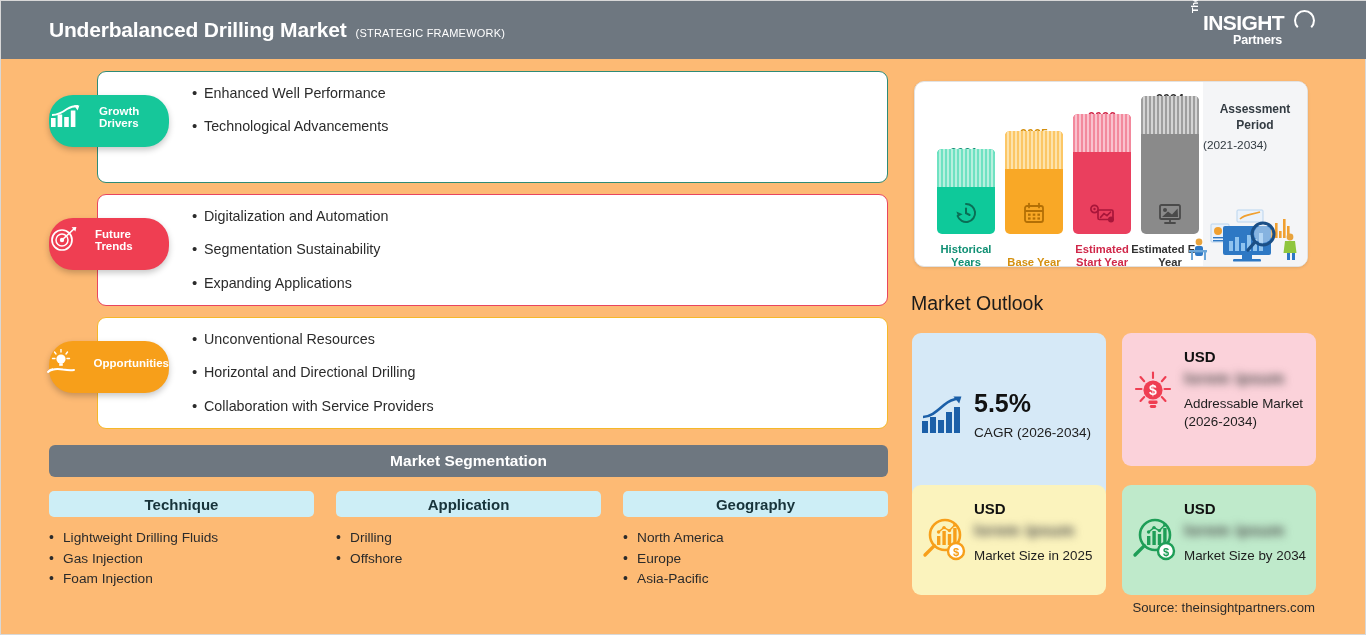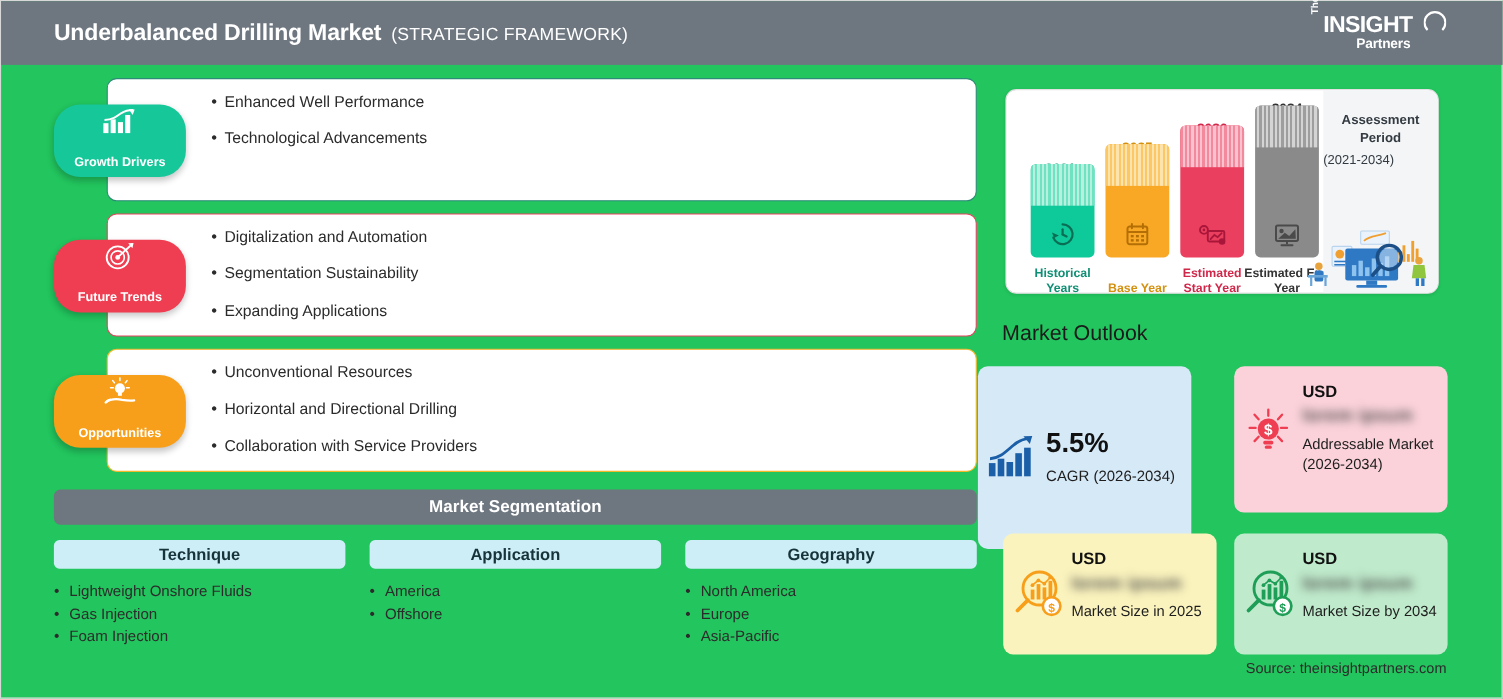--- a/index.html
+++ b/index.html
@@ -4,36 +4,36 @@
 <style>
   * { box-sizing: border-box; margin: 0; padding: 0; }
   html, body {
     width: 1366px; height: 635px;
     font-family: "Liberation Sans", sans-serif;
     background: #ffffff;
     overflow: hidden;
   }
   #page {
     position: relative; width: 1366px; height: 635px;
-    background: #22c55e;
+    background: #fdba74;
     border: 1px solid #d8d8d8;
   }
 
   
   .header {
     position: absolute; left: 0; top: 0; width: 1366px; height: 58px;
     background: #6e7780;
     display: flex; align-items: center;
   }
   .header-title-wrap { display: flex; align-items: baseline; margin-left: 48px; }
   .header-title {
     color: #ffffff; font-size: 21px; font-weight: bold; letter-spacing: -0.2px;
   }
   .header-sub {
-    color: #ffffff; font-size: 16px; font-weight: normal; margin-left: 9px;
+    color: #ffffff; font-size: 11px; font-weight: normal; margin-left: 9px;
     letter-spacing: 0.2px;
   }
   .logo {
     position: absolute; right: 52px; top: 8px;
     width: 125px; height: 44px;
   }
   .logo-the {
     position: absolute; left: 0; top: 4px;
     color: #fff; font-size: 9px; font-weight: bold;
     transform: rotate(-90deg); transform-origin: left top;
@@ -59,25 +59,25 @@
 
   .pillar { position: absolute; left: 0; width: 905px; }
   .pillar-box {
     position: absolute; left: 96px; top: 0; width: 791px;
     border: 1.3px solid #2e8b77; border-radius: 9px; background: #fff;
   }
   .pillar-box.red   { border-color: #e8455e; }
   .pillar-box.amber { border-color: #f5b829; }
 
   .pillar-badge {
-    position: absolute; left: 48px; width: 120px; height: 66px;
+    position: absolute; left: 48px; width: 120px; height: 52px;
     border-radius: 24px 24px 24px 24px;
     background: #16c79a;
     box-shadow: 0 3px 6px rgba(0,0,0,.22);
-    display: flex; flex-direction: column;
+    display: flex; flex-direction: row;
     align-items: center; justify-content: flex-end;
     padding-bottom: 7px;
     z-index: 4;
     gap: 16px;
   }
   .pillar-badge.red   { background: #ef3e52; }
   .pillar-badge.amber { background: #f79f1a; align-items: center; }
   .badge-label { color: #fff; font-size: 11.5px; font-weight: bold; line-height: 1; }
   .badge-icon { margin-bottom: 4px; height: 26px; display:flex; align-items:flex-end; }
 
@@ -161,21 +161,21 @@
   .assess-illus { position: absolute; left: -18px; bottom: 4px; width: 122px; height: 60px; }
 
   
   .outlook-title {
     position: absolute; left: 910px; top: 291px;
     font-size: 19.5px; font-weight: normal; color: #1b1b1b;
   }
   .ocard {
     position: absolute; border-radius: 9px; overflow: hidden;
   }
-  .ocard.blue  { left: 888px; top: 332px; width: 194px; height: 166px; background: #d6e9f7; }
+  .ocard.blue  { left: 911px; top: 332px; width: 194px; height: 166px; background: #d6e9f7; }
   .ocard.pink  { left: 1121px; top: 332px; width: 194px; height: 133px; background: #fbd2da; }
   .ocard.yellow{ left: 911px; top: 484px; width: 194px; height: 110px; background: #fbf3bd; }
   .ocard.green { left: 1121px; top: 484px; width: 194px; height: 110px; background: #bfeacb; }
 
   .ocard-inner { position: relative; width: 100%; height: 100%; display: flex; }
   .ocard-icon {
     width: 62px; flex: none; display: flex; align-items: center; justify-content: center;
   }
   .ocard-icon.top { align-items: flex-start; padding-top: 38px; }
   .ocard-txt { flex: 1; padding-right: 6px; display: flex; flex-direction: column; justify-content: center; }
@@ -292,32 +292,32 @@
       <span>Market Segmentation</span>
     </div>
 
     <div class="seg-cols">
 
       <div class="seg-col c1">
         <div class="seg-col-head">
           <span>Technique</span>
         </div>
         <ul class="seg-list">
-          <li>Lightweight Onshore Fluids</li>
+          <li>Lightweight Drilling Fluids</li>
           <li>Gas Injection</li>
           <li>Foam Injection</li>
         </ul>
       </div>
 
       <div class="seg-col c2">
         <div class="seg-col-head">
           <span>Application</span>
         </div>
         <ul class="seg-list">
-          <li>America</li>
+          <li>Drilling</li>
           <li>Offshore</li>
         </ul>
       </div>
 
       <div class="seg-col c3">
         <div class="seg-col-head">
           <span>Geography</span>
         </div>
         <ul class="seg-list">
           <li>North America</li>

